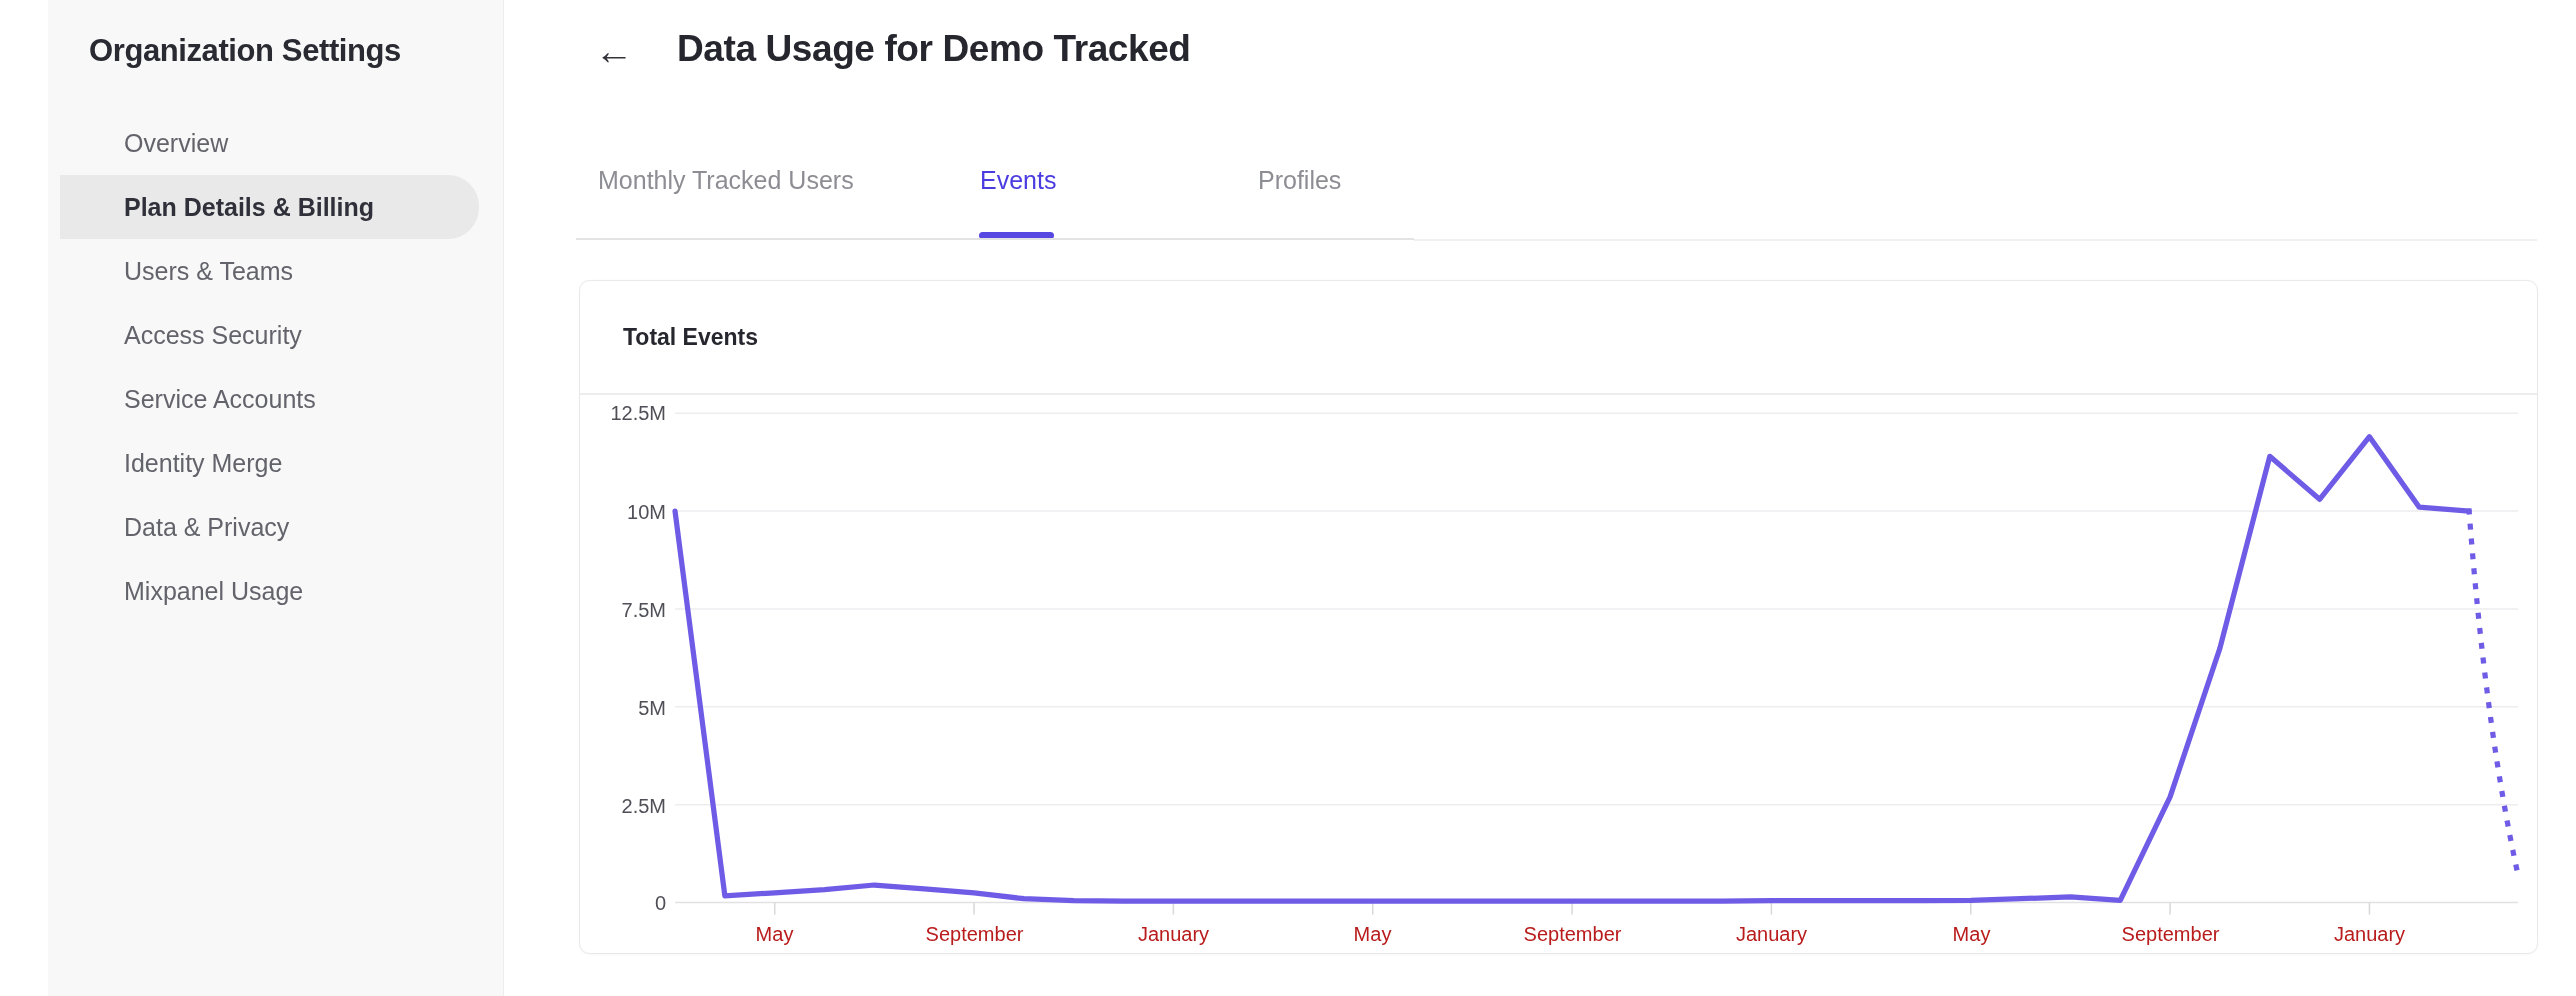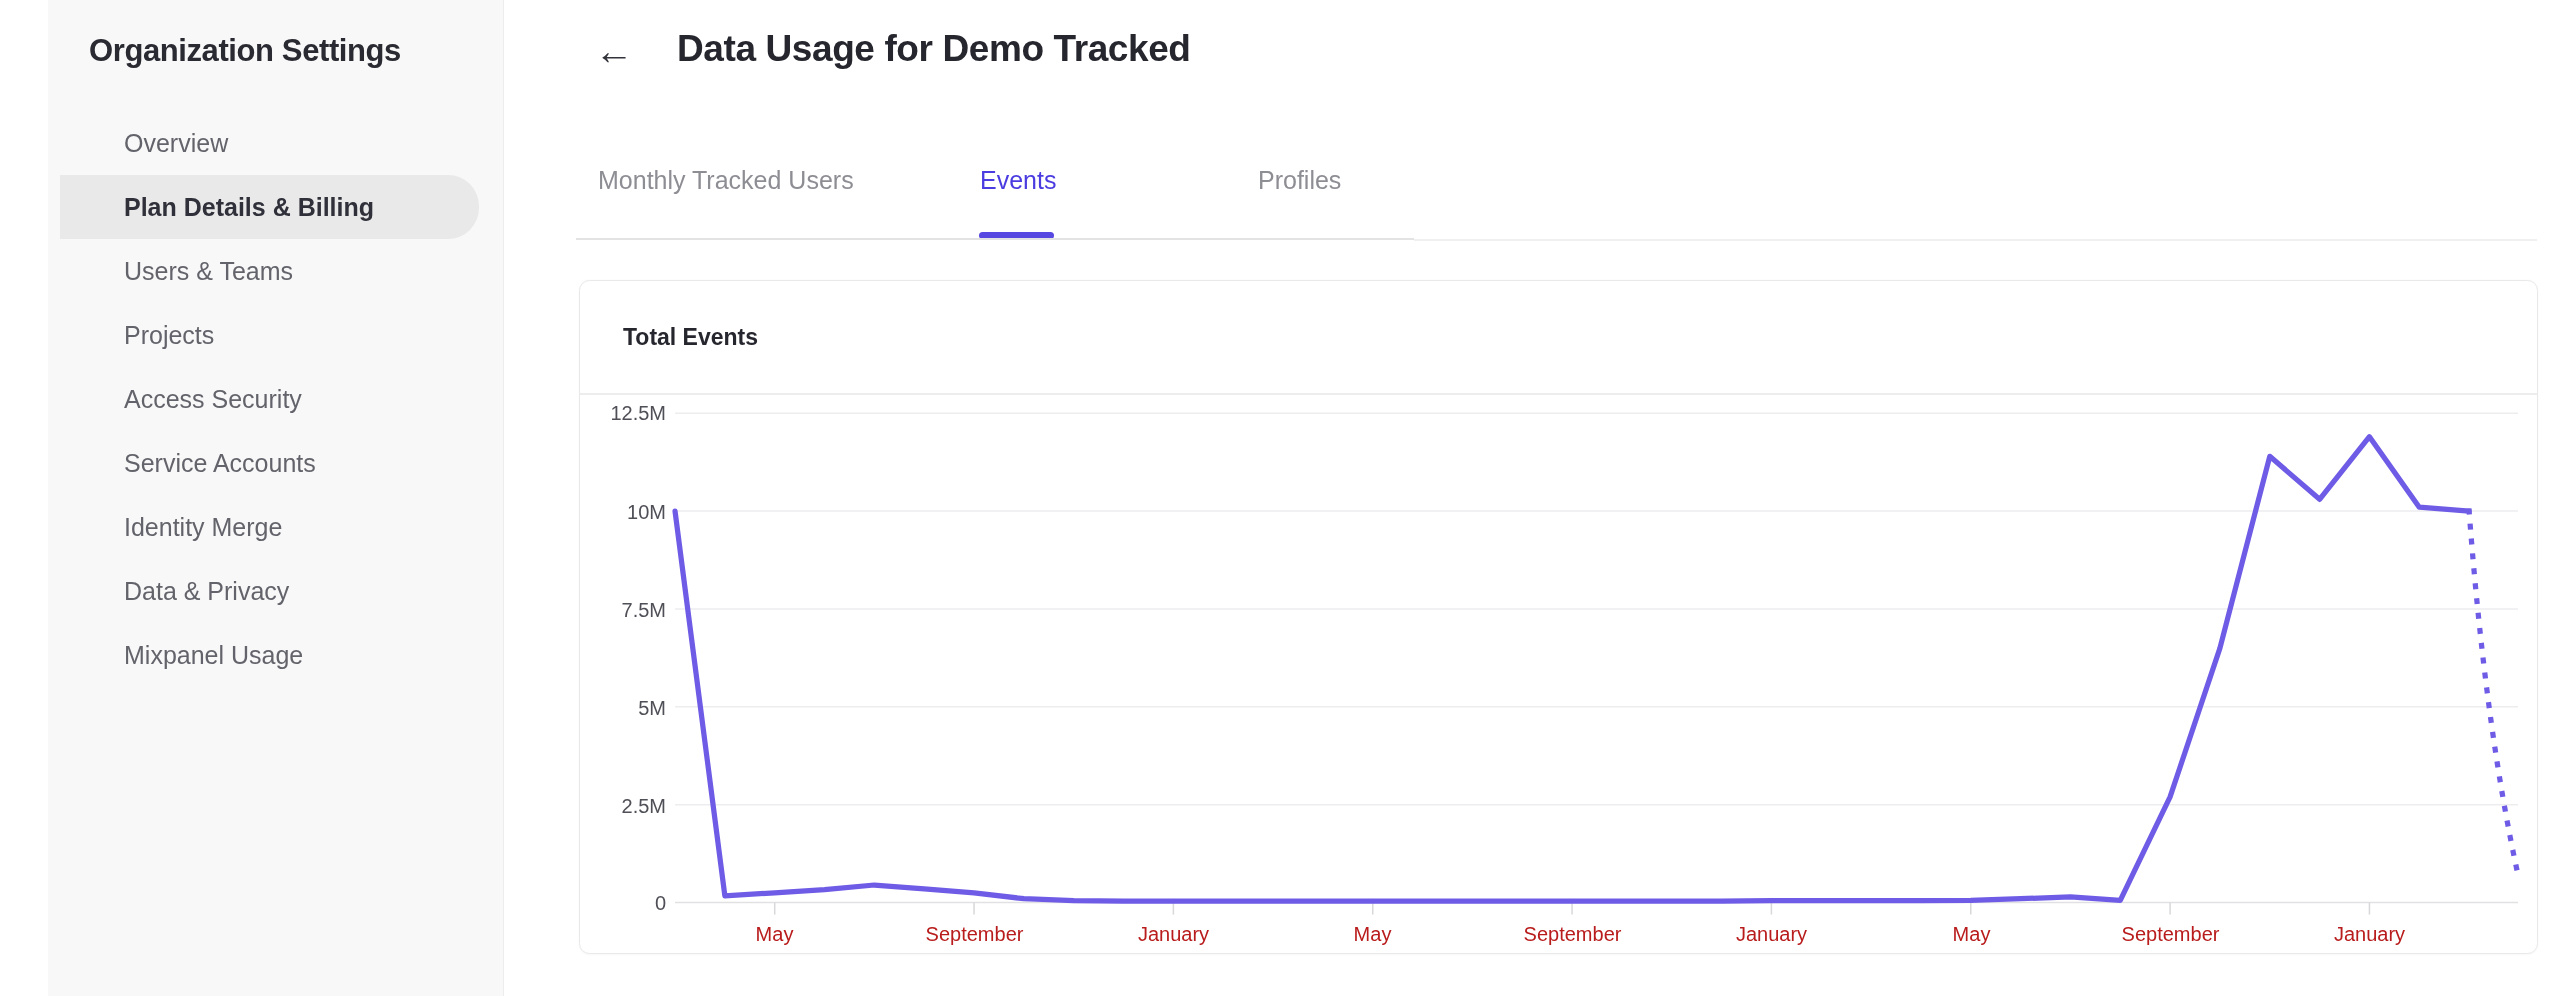--- a/index.html
+++ b/index.html
@@ -52,21 +52,20 @@
 <body>
 
 <div class="screen">
 
   <nav class="sidebar">
     <div class="sidebar-title">Organization Settings</div>
     <div class="side-list">
       <div class="side-item">Overview</div>
       <div class="side-item active">Plan Details &amp; Billing</div>
       <div class="side-item">Users &amp; Teams</div>
-      <div class="side-item">Projects</div>
       <div class="side-item">Access Security</div>
       <div class="side-item">Service Accounts</div>
       <div class="side-item">Identity Merge</div>
       <div class="side-item">Data &amp; Privacy</div>
       <div class="side-item">Mixpanel Usage</div>
     </div>
   </nav>
 
   <div class="back-btn">←</div>
   <h1 class="page-title">Data Usage for Demo Tracked</h1>

